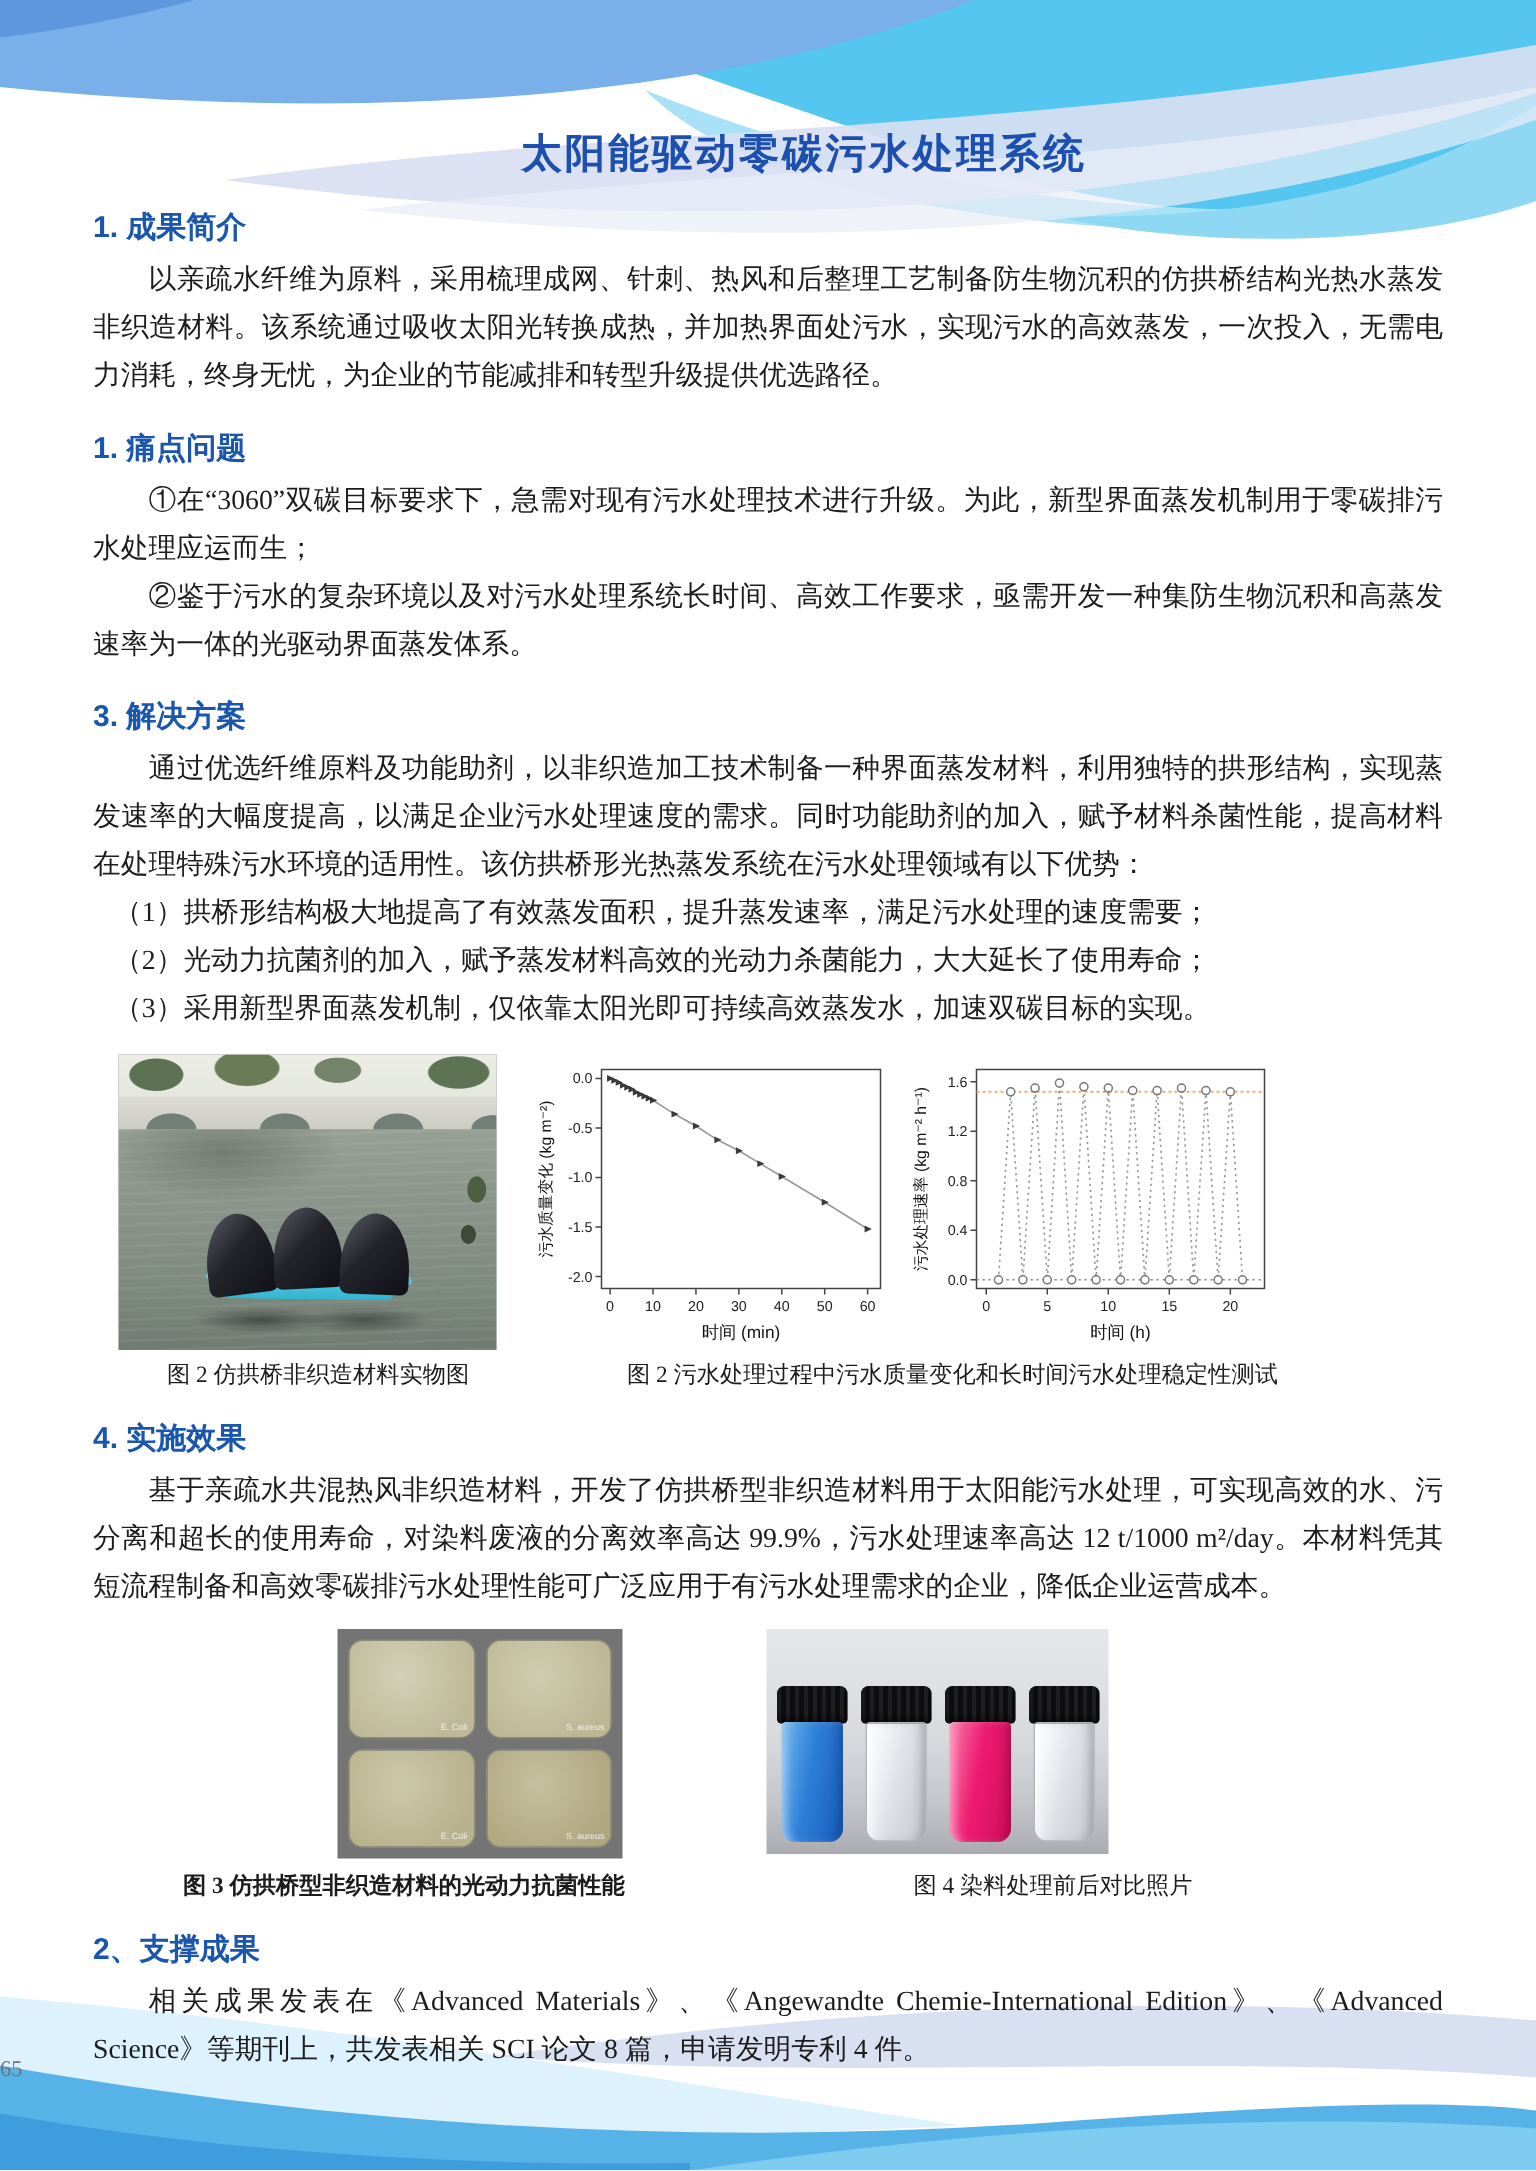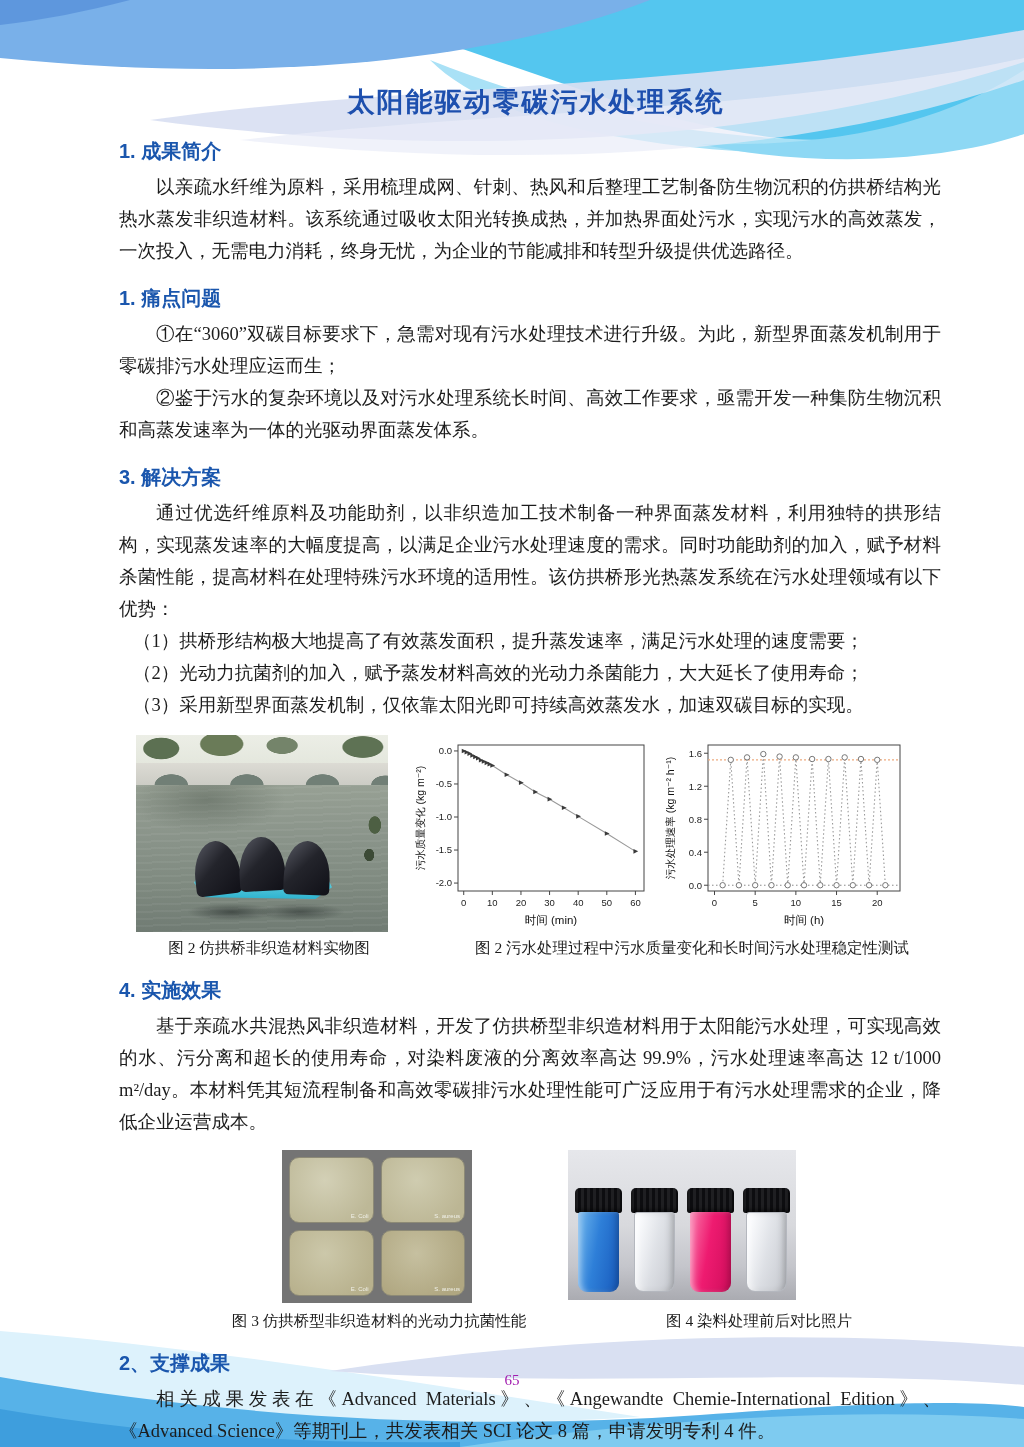--- a/index.html
+++ b/index.html
@@ -3,21 +3,21 @@
 <meta charset="utf-8">
 <style>
   html,body{margin:0;padding:0;}
   .page{position:relative;width:1024px;height:1447px;background:#ffffff;overflow:hidden;
         font-family:"Liberation Serif","DejaVu Serif",serif;color:#1c1c1c;}
   .hdr-waves{position:absolute;top:0;left:0;z-index:0;}
   .ftr-waves{position:absolute;bottom:0;left:0;z-index:0;}
   .page-title{position:relative;z-index:2;margin:0;padding-top:84px;text-align:center;
         font-family:"Liberation Sans","DejaVu Sans",sans-serif;font-weight:bold;
         font-size:27px;letter-spacing:2px;color:#1d4fae;padding-left:48px;}
-  .content{position:relative;z-index:1;padding:0 83px;margin-left:36px;}
+  .content{position:relative;z-index:1;padding:0 62px;}
   .sec-heading{font-family:"Liberation Sans","DejaVu Sans",sans-serif;font-weight:bold;
         font-size:20px;color:#1a56ad;margin:18px 0 6px 0;}
   .para{font-size:18.5px;line-height:32px;text-align:justify;text-indent:2em;margin:0;}
   .bullet{font-size:18.5px;line-height:32px;margin:0;padding-left:14px;}
   
   .figrow1{display:flex;align-items:flex-start;margin-top:14px;padding-left:17px;}
   .photo{position:relative;width:252px;height:197px;overflow:hidden;margin-right:24px;background:#8a948a;}
   .ph-sky{position:absolute;top:0;left:0;right:0;height:46px;background:linear-gradient(#eceee6,#dfe3d8);}
   .ph-trees{position:absolute;top:0;left:0;right:0;height:30px;background:
      radial-gradient(30px 18px at 10% 45%, #5c7052 58%, transparent 62%),
@@ -50,43 +50,43 @@
   .dev-shadow{position:absolute;left:52px;top:164px;width:156px;height:26px;background:
      radial-gradient(62px 12px at 28% 50%, rgba(18,24,24,.5), transparent 72%),
      radial-gradient(62px 12px at 72% 50%, rgba(18,24,24,.45), transparent 72%);}
   .chart-svg{display:block;font-family:"Liberation Sans","DejaVu Sans",sans-serif;}
   .chart-svg + .chart-svg{margin-left:8px;}
   
   .caprow1{display:flex;margin-top:6px;font-size:15.5px;}
   .cap1{width:300px;text-align:center;}
   .cap2{width:470px;text-align:right;margin-left:20px;}
   .caprow2{display:flex;margin-top:8px;font-size:15.5px;}
-  .cap3{width:400px;text-align:center;margin-left:60px;}
+  .cap3{width:400px;text-align:left;margin-left:60px;font-weight:bold;}
   .cap4{width:300px;text-align:center;margin-left:30px;}
   
   .figrow2{display:flex;align-items:flex-start;margin-top:12px;padding-left:163px;}
   .plate-grid{width:190px;height:153px;background:#747474;display:grid;
      grid-template-columns:1fr 1fr;gap:7px;padding:7px;box-sizing:border-box;margin-right:96px;}
   .plate{position:relative;border-radius:10px;border:1px solid #8d8a76;}
   .plate-label{position:absolute;right:4px;bottom:3px;font-size:6px;color:#f0f0e8;
      font-family:"Liberation Sans",sans-serif;}
   .vial-scene{width:228px;height:150px;display:flex;align-items:flex-end;justify-content:center;
      gap:9px;padding-bottom:8px;box-sizing:border-box;
      background:linear-gradient(180deg,#e6e7eb 0%,#d8d9dd 50%,#c4c5cb 78%,#aaabb1 100%);}
   .vial{display:flex;flex-direction:column;align-items:center;}
   .vial-cap{width:47px;height:25px;border-radius:5px 5px 3px 3px;
      background:repeating-linear-gradient(90deg,#1f1f22 0 3px,#0d0d10 3px 6px);
      box-shadow:inset 0 -3px 4px rgba(0,0,0,.6);}
   .vial-body{width:41px;height:80px;margin-top:-1px;border-radius:3px 3px 9px 9px;
      box-shadow:inset 5px 0 7px -3px rgba(255,255,255,.55), inset -5px 0 7px -3px rgba(0,0,0,.25);}
   .vial-body.clear{background:linear-gradient(100deg, rgba(252,253,255,.95) 10%,
      rgba(228,231,236,.8) 50%, rgba(203,206,212,.85) 95%);border:1px solid #b4b7be;
      box-sizing:border-box;}
-  .page-number{position:absolute;left:0;right:0;bottom:58px;text-align:center;z-index:2;
-     font-size:15px;color:#a21caf;}
+  .page-number{position:absolute;left:0;right:0;bottom:58px;text-align:left;z-index:2;
+     font-size:15px;color:#737373;}
 </style>
 </head>
 <body>
 
 <div class="page">
 
   <svg class="hdr-waves" width="1024" height="178" viewBox="0 0 1024 178" preserveAspectRatio="none">
     <path d="M310,0 L1024,0 L1024,118 C900,158 760,150 600,96 C480,56 390,22 310,0 Z" fill="#54c6ef"></path>
     <path d="M430,60 C560,112 700,142 860,140 C940,138 1000,128 1024,118 L1024,134 C860,170 640,154 520,112 C480,98 450,80 430,60 Z" fill="#a9e1f6"></path>
     <path d="M1024,70 C950,118 850,148 700,144 C820,170 950,160 1024,134 Z" fill="#8ed8f4"></path>

